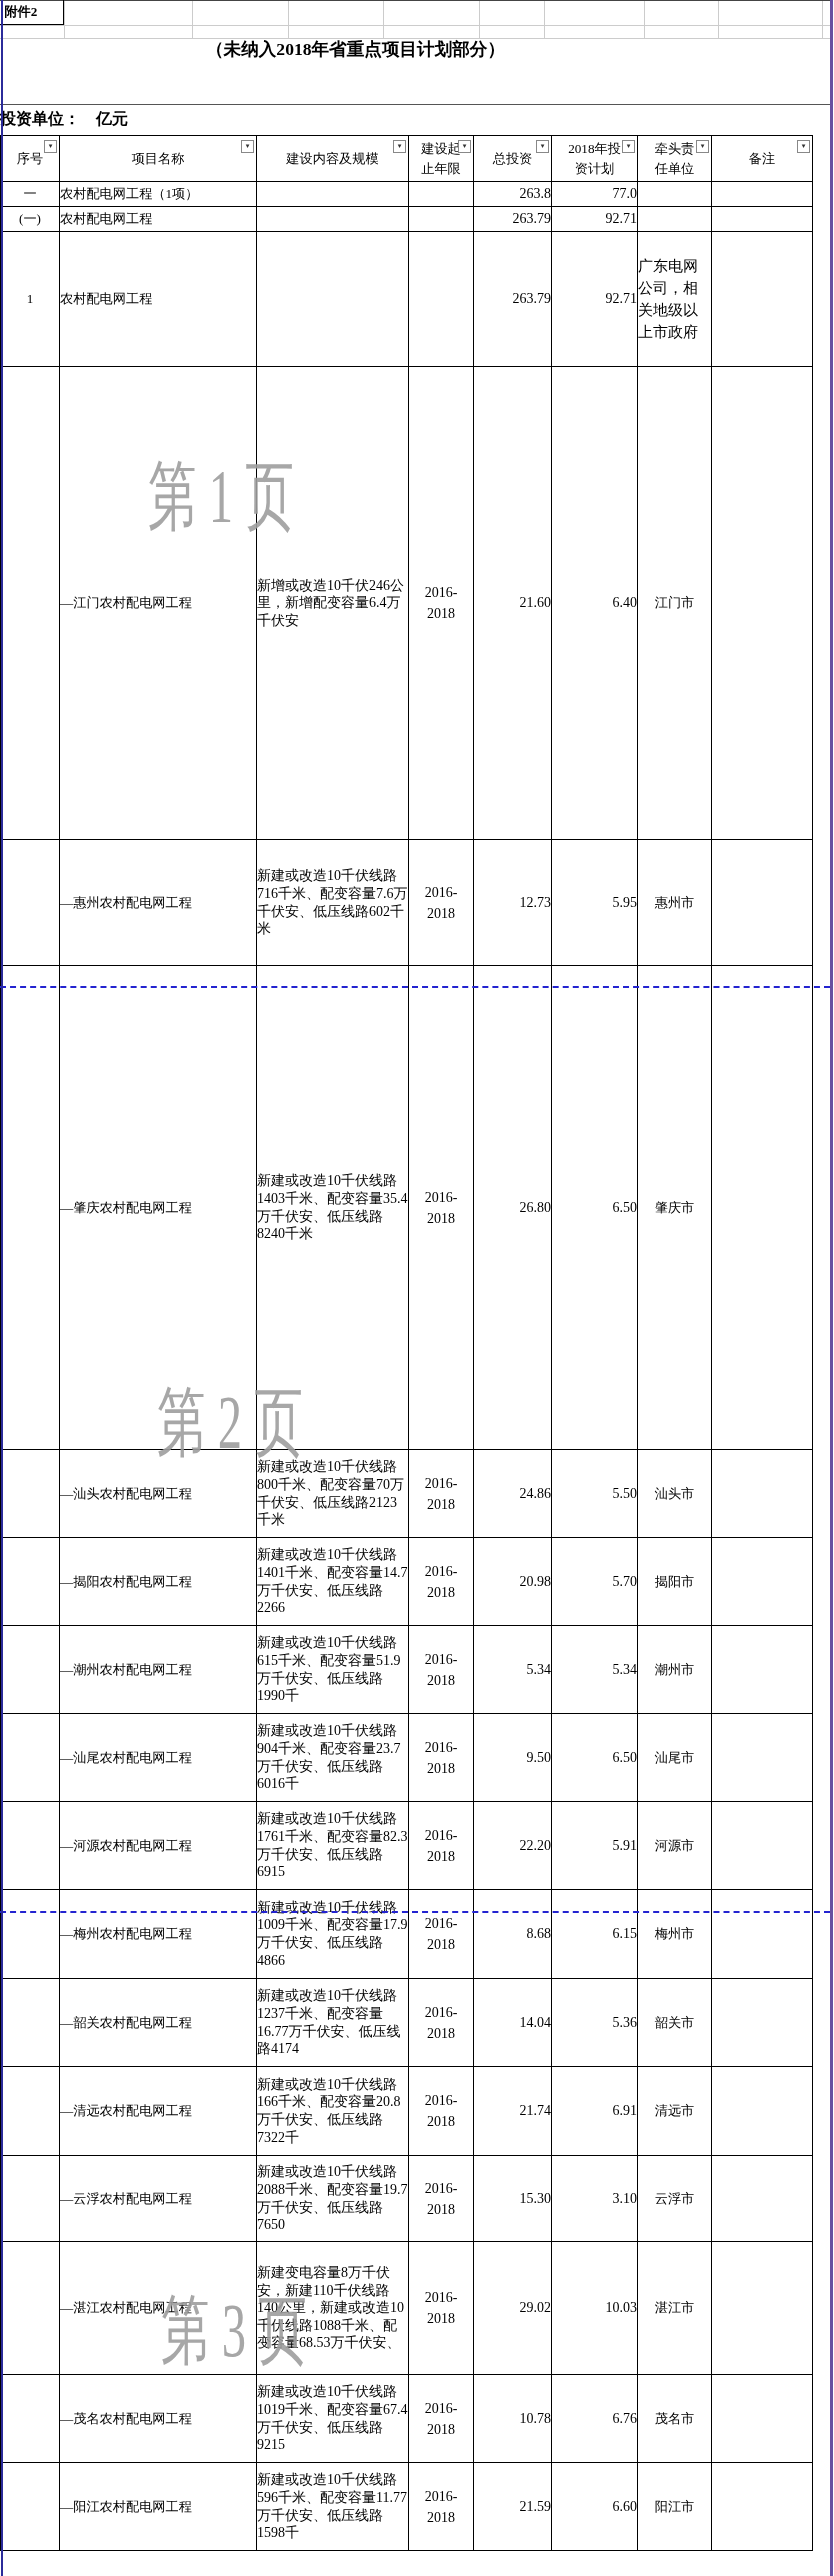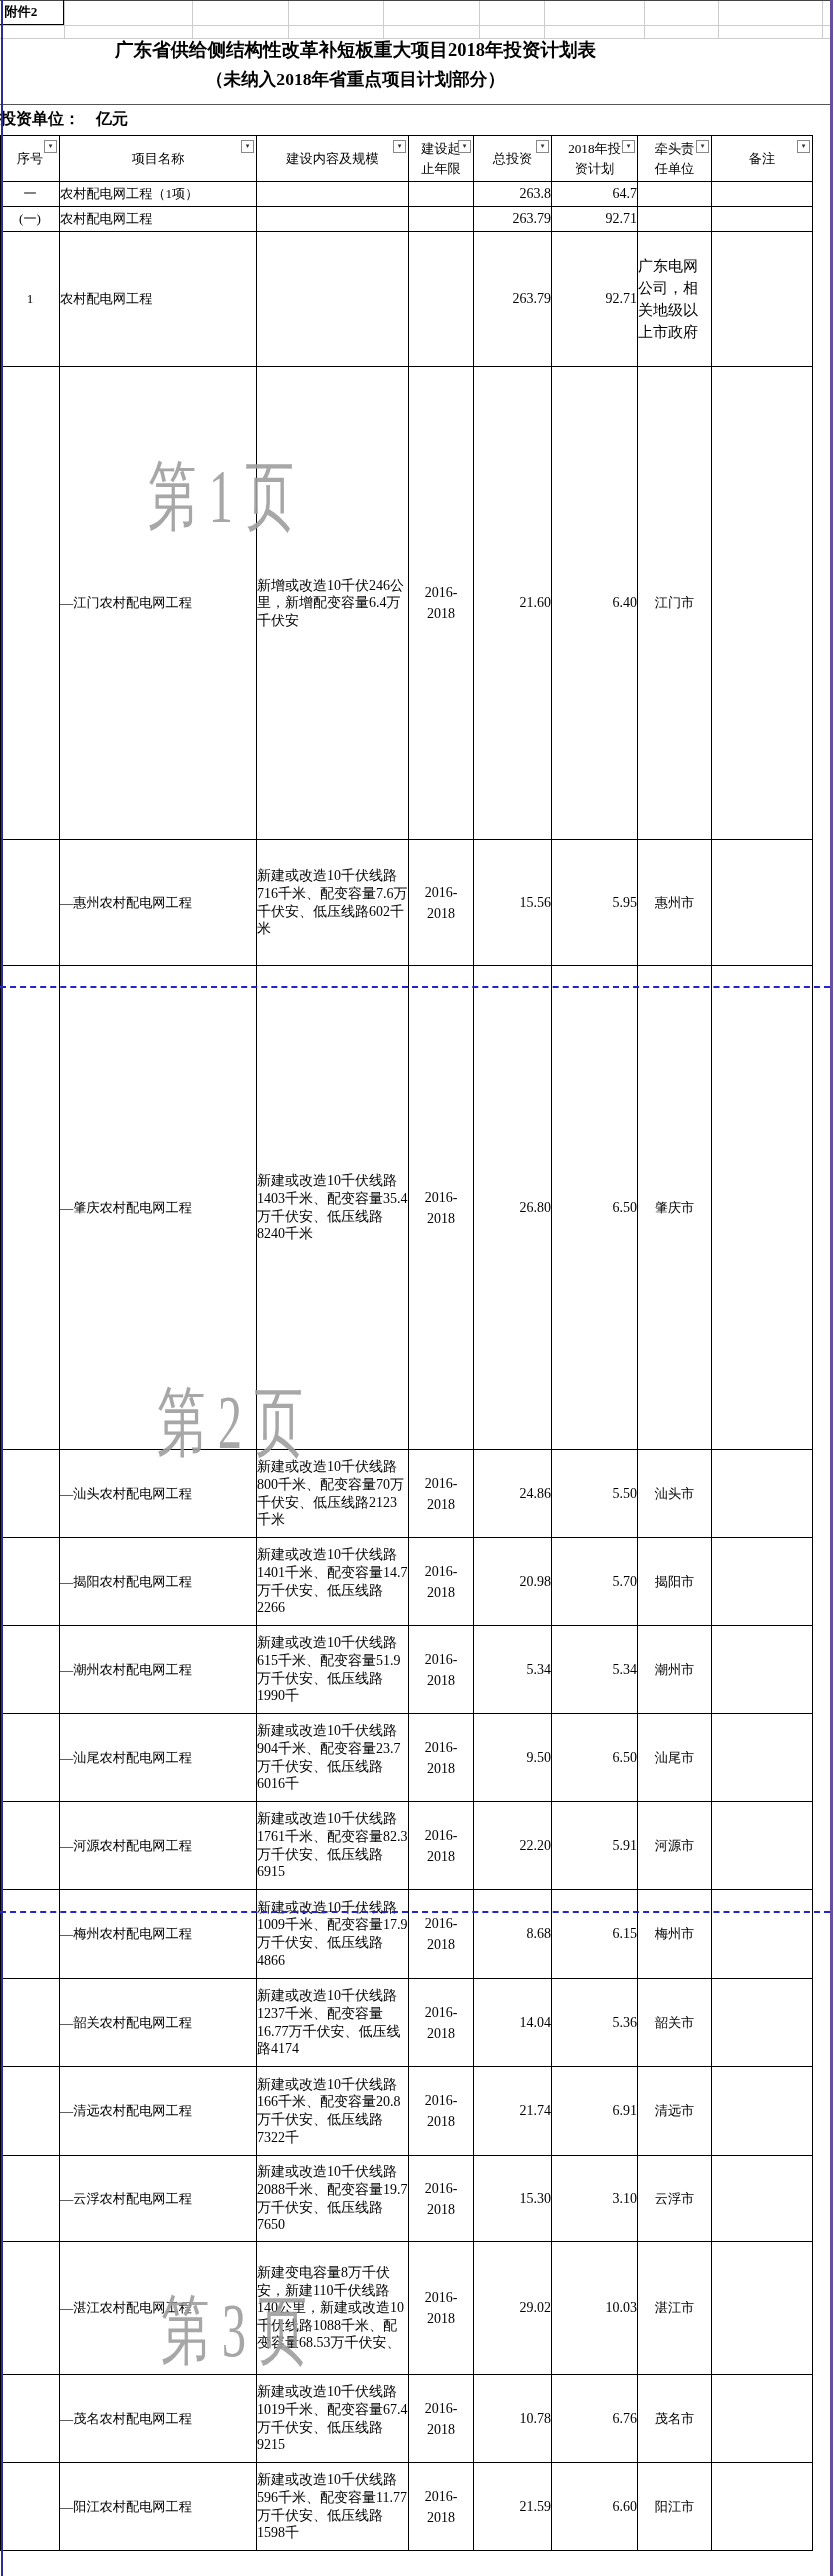--- a/index.html
+++ b/index.html
@@ -67,21 +67,20 @@
     <div class="gv" style="left:644px"></div>
     <div class="gv" style="left:718px"></div>
     <div class="gv" style="left:822px"></div>
     <div class="gh" style="top:25px"></div>
     <div class="gh" style="top:38px"></div>
   </div>
   <div class="topedge"></div>
   <div class="a1cell">附件2</div>
 
   <div class="titleblk">
-    <div class="t1">广东省供给侧结构性改革补短板重大项目2018年投资计划表</div>
     <div class="t2">（未纳入2018年省重点项目计划部分）</div>
   </div>
   <div class="titleline"></div>
   <div class="unitnote">投资单位：　亿元</div>
 
   <table class="inv">
     <colgroup>
       <col style="width:59px">
         <col style="width:197px">
         <col style="width:152px">
@@ -104,21 +103,21 @@
       <th class="hc"><span class="ht">备注</span><span class="dd">▼</span></th>
     </tr>
 
 
     <tr class="hsep" style="height:25px">
       <td class="seq b">一</td>
       <td class="name b">农村配电网工程（1项）</td>
       <td></td>
       <td></td>
       <td class="num b">263.8</td>
-      <td class="num b">64.7</td>
+      <td class="num b">77.0</td>
       <td></td>
       <td></td>
     </tr>
 
     <tr style="height:25px">
       <td class="seq b">(一)</td>
       <td class="name b">农村配电网工程</td>
       <td></td>
       <td></td>
       <td class="num">263.79</td>
@@ -147,21 +146,21 @@
       <td class="num">6.40</td>
       <td class="city">江门市</td>
       <td></td>
     </tr>
 
     <tr class="hsep" style="height:126px">
       <td class="seq"></td>
       <td class="name">—惠州农村配电网工程</td>
       <td class="content">新建或改造10千伏线路716千米、配变容量7.6万千伏安、低压线路602千米</td>
       <td class="years"><span class="yw">2016-2018</span></td>
-      <td class="num">15.56</td>
+      <td class="num">12.73</td>
       <td class="num">5.95</td>
       <td class="city">惠州市</td>
       <td></td>
     </tr>
 
     <tr class="hsep" style="height:484px">
       <td class="seq"></td>
       <td class="name">—肇庆农村配电网工程</td>
       <td class="content">新建或改造10千伏线路1403千米、配变容量35.4万千伏安、低压线路8240千米</td>
       <td class="years"><span class="yw">2016-2018</span></td>

